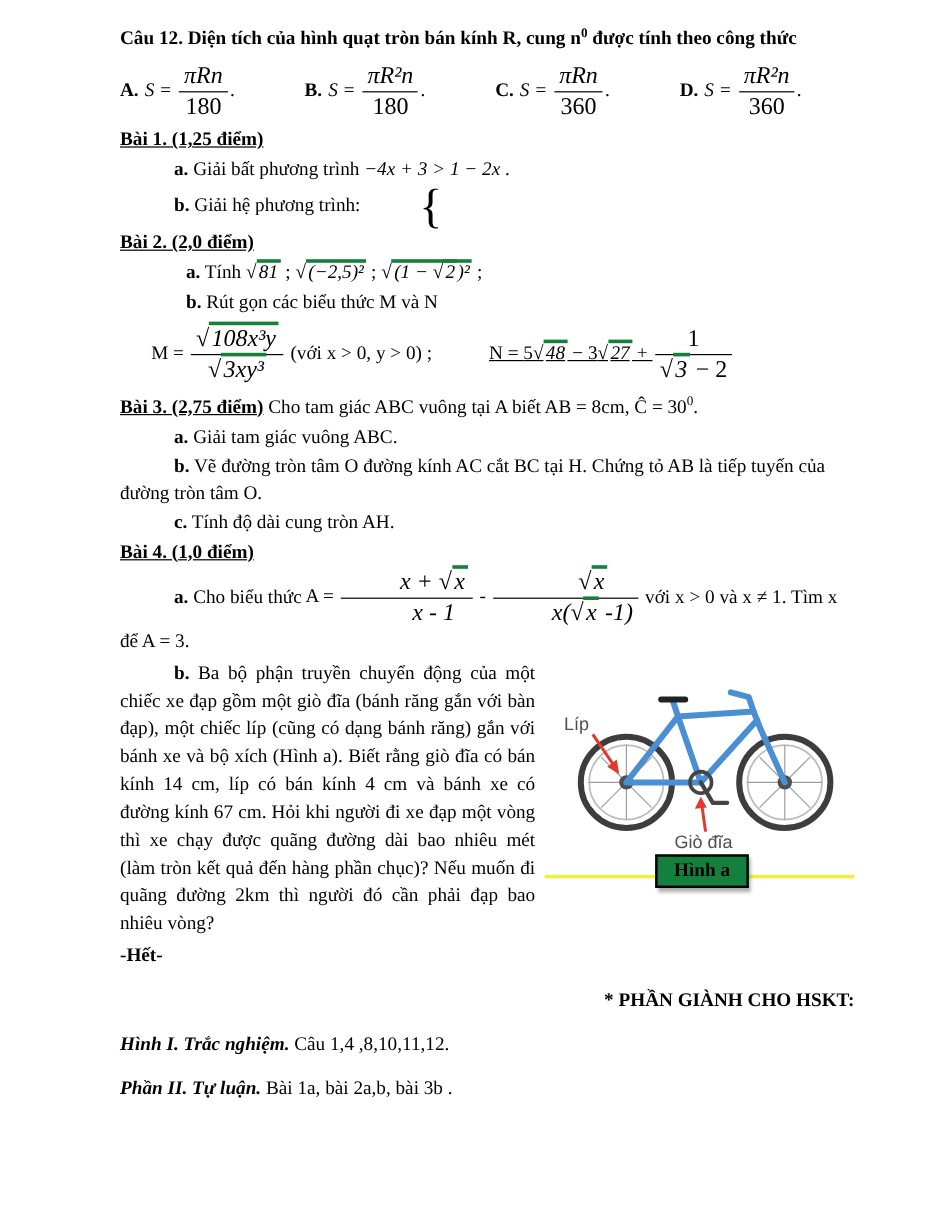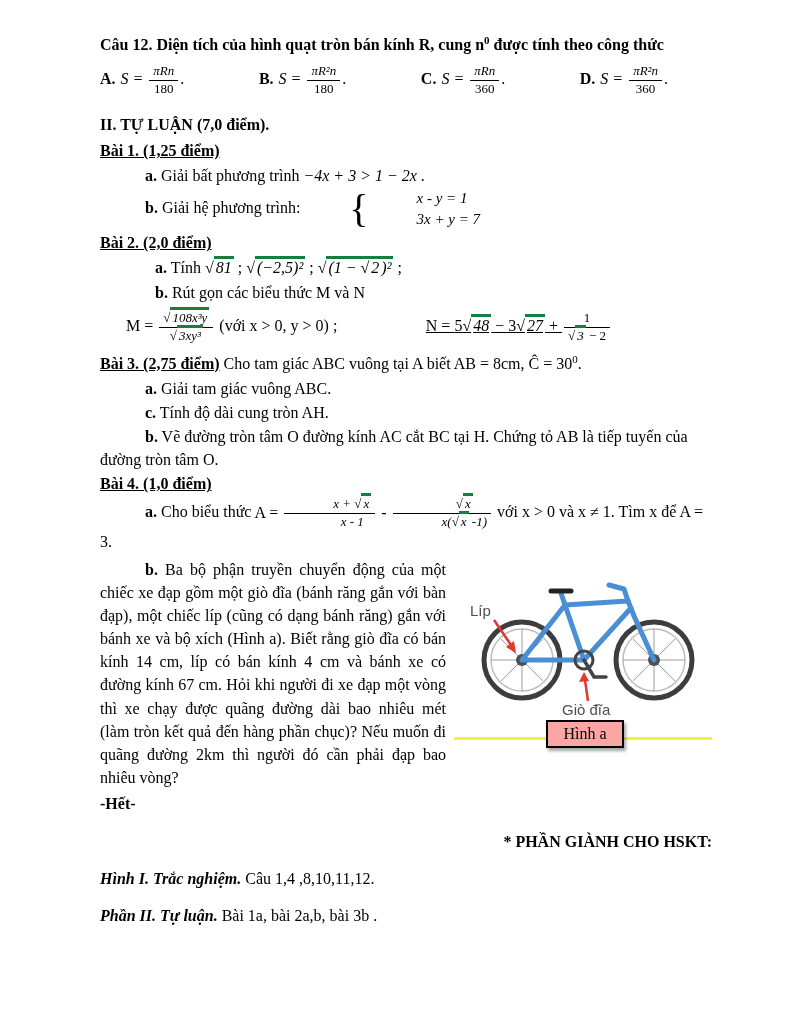--- a/index.html
+++ b/index.html
@@ -5,36 +5,36 @@
   * { margin: 0; padding: 0; box-sizing: border-box; }
   html, body { background: #ffffff; }
   body {
     width: 792px; height: 1024px;
     font-family: "Liberation Serif", "DejaVu Serif", serif;
     font-size: 16px; color: #000;
   }
   .page {
     position: relative;
     width: 792px; height: 1024px;
-    padding: 32px 80px 20px 100px;
+    padding: 20px 80px 20px 100px;
     overflow: hidden;
     background: #fff;
   }
   .para { line-height: 1.45; margin: 1px 0; }
   .bold { font-weight: 700; }
   .indent1 { text-indent: 45px; }
   .indent2 { text-indent: 55px; }
   sup { font-size: 11px; line-height: 0; }
 
   
   .math { font-style: italic; white-space: nowrap; }
   .up { font-style: normal; }
   .frac {
     display: inline-block; vertical-align: middle; text-align: center;
-    line-height: 1.15; font-size: 13px; margin: 0 2px;
+    line-height: 1.15; font-size: 20px; margin: 0 2px;
   }
   .frac > .num { display: block; border-bottom: 1px solid #000; padding: 0 4px 1px; }
   .frac > .den { display: block; padding: 1px 4px 0; }
   .sqrt { white-space: nowrap; }
   .rs { font-style: normal; }
   .arg { border-top: 3px solid #15803d; padding: 0 2px; }
 
   
   .q12-line { font-weight: 700; }
   .options { display: flex; justify-content: space-between; align-items: center; margin: 8px 0 4px; padding-right: 44px; }
@@ -57,22 +57,22 @@
     float: right; width: 254px; margin-left: 12px; margin-top: 2px;
     position: relative;
   }
   .bike { display: block; width: 254px; height: 158px; }
   .figlabel { font-family: "Liberation Sans", "DejaVu Sans", sans-serif; font-size: 15px; fill: #4f4f4f; }
   .caption-row { position: relative; height: 38px; margin-top: 2px; }
   .hl-line { position: absolute; left: -4px; right: 0; top: 17px; height: 3px; }
   .caption-box {
     position: relative; z-index: 1;
     width: 78px; margin: 0 auto;
-    border: 2px solid #000; background: #fca5a5;
-    text-align: center; font-weight: 400; padding: 3px 4px;
+    border: 2px solid #000; background: #15803d;
+    text-align: center; font-weight: 700; padding: 3px 4px;
     box-shadow: 2px 3px 3px rgba(0,0,0,0.35);
   }
   .justify { text-align: justify; }
   .het { clear: both; text-align: left; font-weight: 700; margin: 4px 0 10px; line-height: 1.4; }
 
   .hskt-title { font-weight: 700; margin-top: 14px; line-height: 1.5; text-align: right; }
   .hskt-line { margin-top: 13px; line-height: 1.5; }
   .bolditalic { font-weight: 700; font-style: italic; }
 </style>
 </head>
@@ -90,45 +90,40 @@
       <span class="optlabel">B.</span><span class="math"><span>S = </span><span class="frac"><span class="num">πR²n</span><span class="den up">180</span></span><span class="up">.</span></span>
     </span>
     <span class="opt">
       <span class="optlabel">C.</span><span class="math"><span>S = </span><span class="frac"><span class="num">πRn</span><span class="den up">360</span></span><span class="up">.</span></span>
     </span>
     <span class="opt">
       <span class="optlabel">D.</span><span class="math"><span>S = </span><span class="frac"><span class="num">πR²n</span><span class="den up">360</span></span><span class="up">.</span></span>
     </span>
   </div>
 
-  <p class="sect-title">II. TỰ LUẬN (7,0 điểm).</p>
 
   <p class="para bai-title">Bài 1. (1,25 điểm)</p>
   <p class="para indent1"><span class="bold">a.</span><span> Giải bất phương trình </span><span class="math">−4x + 3 &gt; 1 − 2x</span><span> .</span></p>
   <p class="para indent1"><span class="bold">b.</span><span> Giải hệ phương trình: </span><span class="system">
         <span class="brace">{</span>
-        <span class="syslines">
-          <span class="math">x - y = 1</span>
-          <span class="math">3x + y = 7</span>
-        </span>
       </span></p>
 
   <p class="para bai-title">Bài 2. (2,0 điểm)</p>
   <p class="para indent2"><span class="bold">a.</span><span> Tính </span><span class="math"><span class="sqrt"><span class="rs">√</span><span class="arg">81</span></span><span class="up"> ; </span><span class="sqrt"><span class="rs">√</span><span class="arg">(−2,5)²</span></span><span class="up"> ; </span><span class="sqrt"><span class="rs">√</span><span class="arg"><span>(1 − </span><span class="sqrt"><span class="rs">√</span><span class="arg">2</span></span><span>)²</span></span></span><span class="up"> ;</span></span></p>
   <p class="para indent2"><span class="bold">b.</span><span> Rút gọn các biểu thức M và N</span></p>
 
   <div class="mn-row">
     <span class="math formula-m"><span class="up">M = </span><span class="frac"><span class="num"><span class="sqrt"><span class="rs">√</span><span class="arg">108x³y</span></span></span><span class="den"><span class="sqrt"><span class="rs">√</span><span class="arg">3xy³</span></span></span></span><span class="up"> (với x &gt; 0, y &gt; 0) ;</span></span>
     <span class="math formula-n"><span class="up">N = </span><span class="up">5</span><span class="sqrt"><span class="rs">√</span><span class="arg">48</span></span><span class="up"> − 3</span><span class="sqrt"><span class="rs">√</span><span class="arg">27</span></span><span class="up"> + </span><span class="frac"><span class="num up">1</span><span class="den"><span class="sqrt"><span class="rs">√</span><span class="arg">3</span></span><span class="up"> − 2</span></span></span></span>
   </div>
 
   <p class="para"><span class="bai-title">Bài 3. (2,75 điểm)</span><span> Cho tam giác ABC vuông tại A biết AB = 8cm, Ĉ = 30</span><sup>0</sup><span>.</span></p>
   <p class="para indent1"><span class="bold">a.</span><span> Giải tam giác vuông ABC.</span></p>
+  <p class="para indent1"><span class="bold">b.</span><span> Vẽ đường tròn tâm O đường kính AC cắt BC tại H. Chứng tỏ AB là tiếp tuyến của đường tròn tâm O.</span></p>
   <p class="para indent1"><span class="bold">c.</span><span> Tính độ dài cung tròn AH.</span></p>
-  <p class="para indent1"><span class="bold">b.</span><span> Vẽ đường tròn tâm O đường kính AC cắt BC tại H. Chứng tỏ AB là tiếp tuyến của đường tròn tâm O.</span></p>
 
   <p class="para bai-title">Bài 4. (1,0 điểm)</p>
   <p class="para indent1"><span class="bold">a.</span><span> Cho biểu thức </span><span class="math"><span class="up">A = </span><span class="frac"><span class="num"><span>x + </span><span class="sqrt"><span class="rs">√</span><span class="arg">x</span></span></span><span class="den">x - 1</span></span><span class="up"> - </span><span class="frac"><span class="num"><span class="sqrt"><span class="rs">√</span><span class="arg">x</span></span></span><span class="den"><span>x(</span><span class="sqrt"><span class="rs">√</span><span class="arg">x</span></span><span> -1)</span></span></span></span><span> với x &gt; 0 và x ≠ 1. Tìm x  để A = 3.</span></p>
 
   <div class="bai4b-wrap">
 
     <div class="figure">
       <svg class="bike" viewBox="0 0 254 158" xmlns="http://www.w3.org/2000/svg">
 
         <g fill="none">

